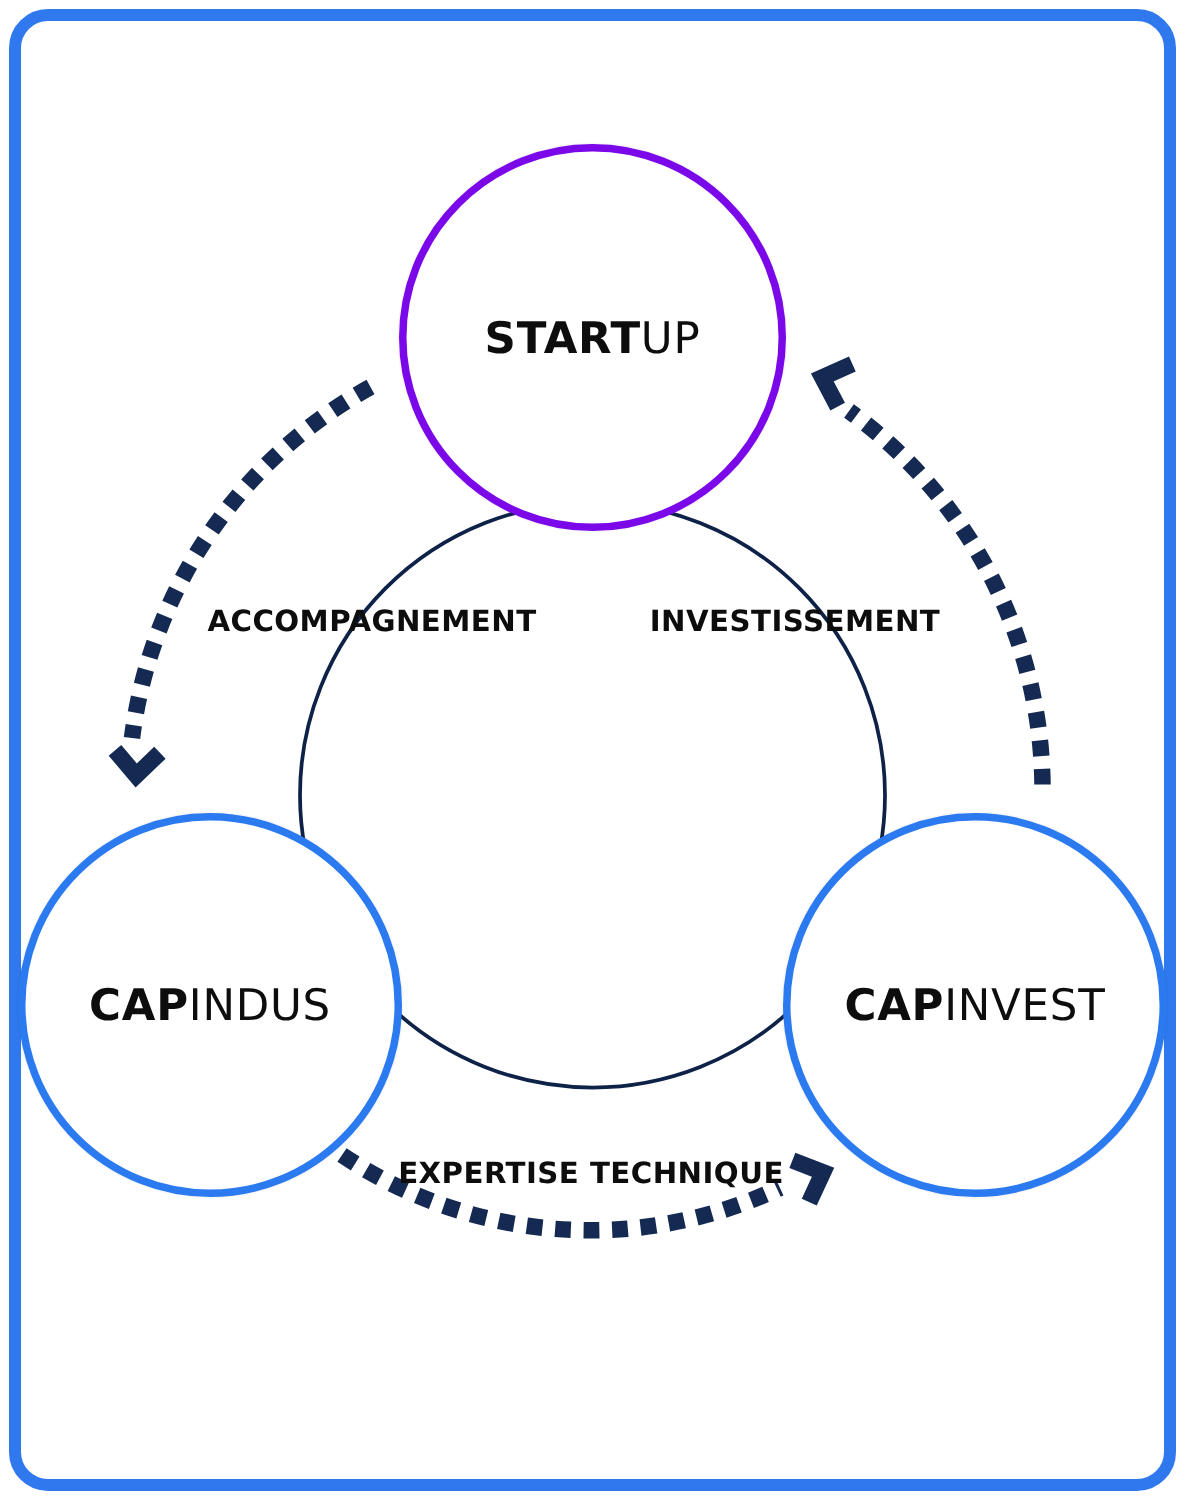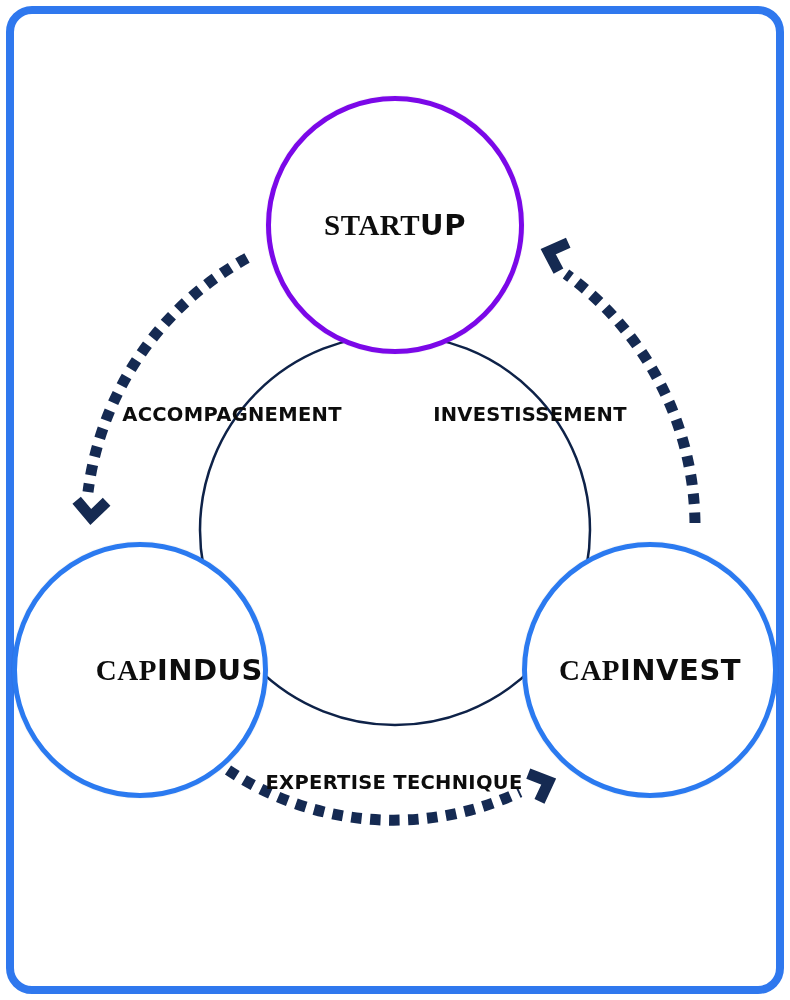--- a/index.html
+++ b/index.html
@@ -24,42 +24,42 @@
     position: absolute;
     border-radius: 50%;
     background: #ffffff;
     border: 5px solid #2B7AF0;
     display: flex;
     align-items: center;
     justify-content: center;
     box-shadow: 0 0 0 1px rgba(0,0,0,0.03);
   }
   .node-startup  { left: 266px; top: 96px;  width: 258px; height: 258px; }
-  .node-capindus { left: 12px;  top: 542px; width: 256px; height: 256px; justify-content: flex-end; }
+  .node-capindus { left: 12px;  top: 542px; width: 256px; height: 256px; }
   .node-capinvest{ left: 522px; top: 542px; width: 256px; height: 256px; }
 
   .node-label {
     font-size: 29px;
     color: #0d0d0d;
     letter-spacing: 0.5px;
     white-space: nowrap;
   }
-  .node-label .bold { font-weight: 700; font-family: Liberation Serif, serif; }
-  .node-label .rest { font-weight: 700; margin-top: 40px; }
+  .node-label .bold { font-weight: 700; }
+  .node-label .rest { font-weight: 400; margin-top: 40px; }
 
   .edge-label {
     position: absolute;
     transform: translate(-50%, -50%);
     font-size: 19.5px;
     font-weight: 700;
     color: #0d0d0d;
     letter-spacing: 0.3px;
     white-space: nowrap;
   }
-  .edge-label-accompagnement { left: 232px; top: 414px; }
+  .edge-label-accompagnement { left: 248px; top: 414px; }
   .edge-label-investissement { left: 530px; top: 414px; }
   .edge-label-expertise      { left: 394px; top: 782px; }
 </style>
 </head>
 <body>
 
 <div class="frame"></div>
 
 <svg class="connectors" viewBox="0 0 790 1000">
 

